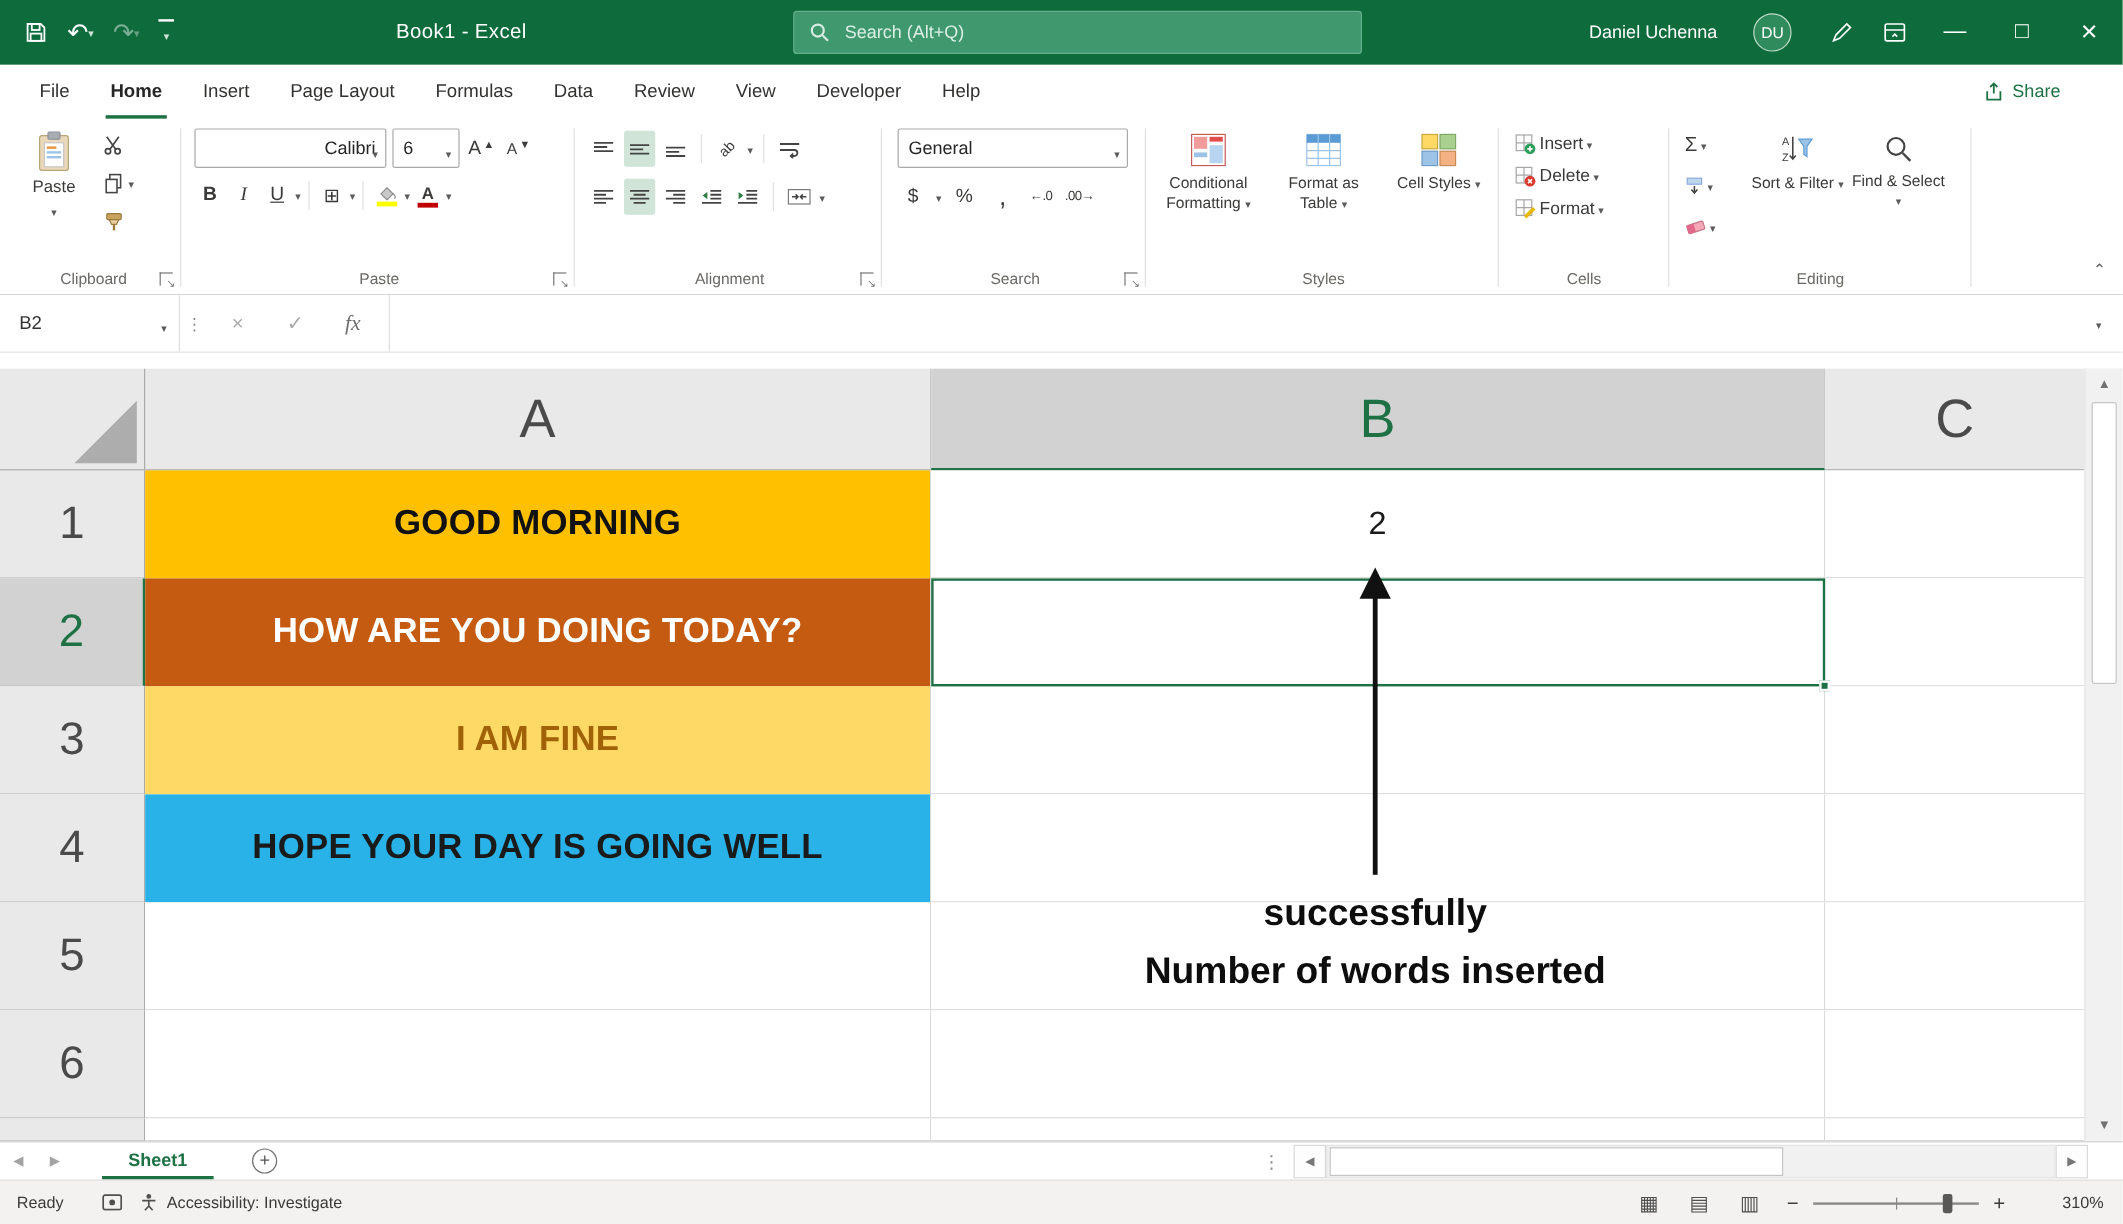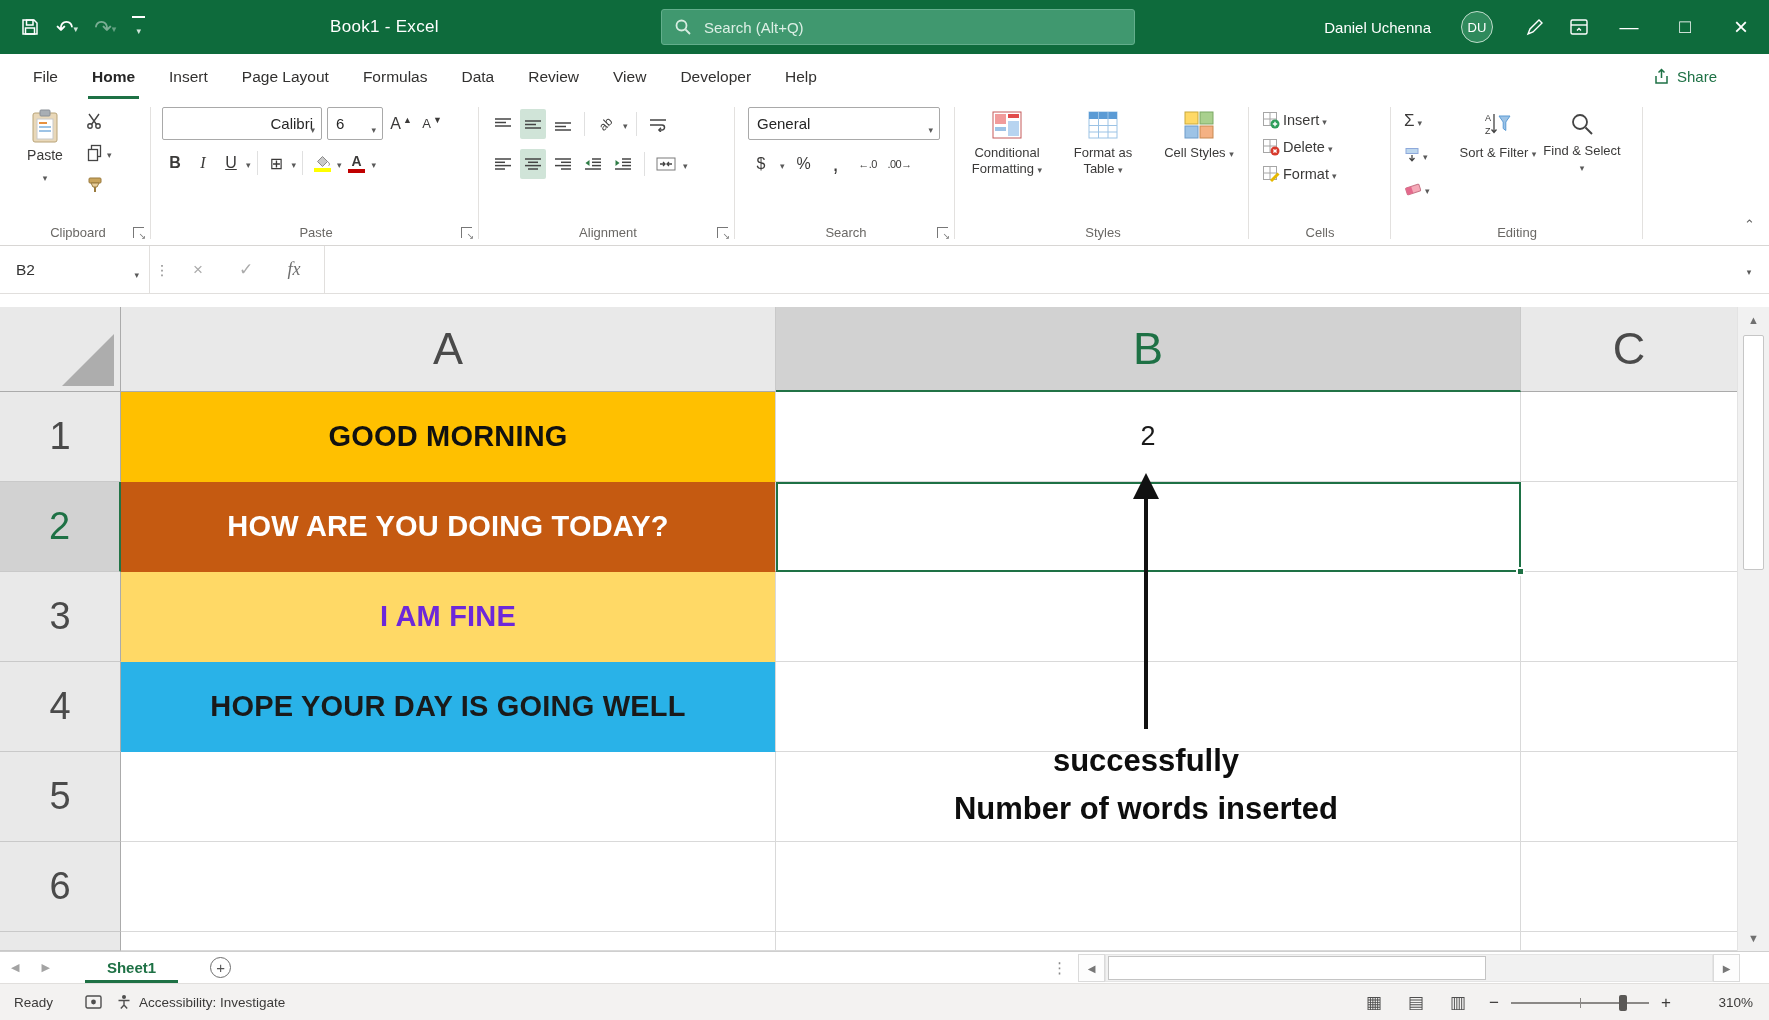--- a/index.html
+++ b/index.html
@@ -603,21 +603,21 @@
       <div class="cell c"></div>
     </div>
     <div class="grow">
       <div class="rowhdr selected">2</div>
       <div class="cell a filled" style="background-color: rgb(197, 90, 17); color: rgb(255, 255, 255);">HOW ARE YOU DOING TODAY?</div>
       <div class="cell b"></div>
       <div class="cell c"></div>
     </div>
     <div class="grow">
       <div class="rowhdr">3</div>
-      <div class="cell a filled" style="background-color: rgb(255, 217, 102); color: #6d28d9;">I AM FINE</div>
+      <div class="cell a filled" style="background-color: rgb(255, 217, 102); color: #a16207;">I AM FINE</div>
       <div class="cell b"></div>
       <div class="cell c"></div>
     </div>
     <div class="grow">
       <div class="rowhdr">4</div>
       <div class="cell a filled" style="background-color: rgb(41, 178, 232); color: rgb(26, 26, 26);">HOPE YOUR DAY IS GOING WELL</div>
       <div class="cell b"></div>
       <div class="cell c"></div>
     </div>
     <div class="grow">

